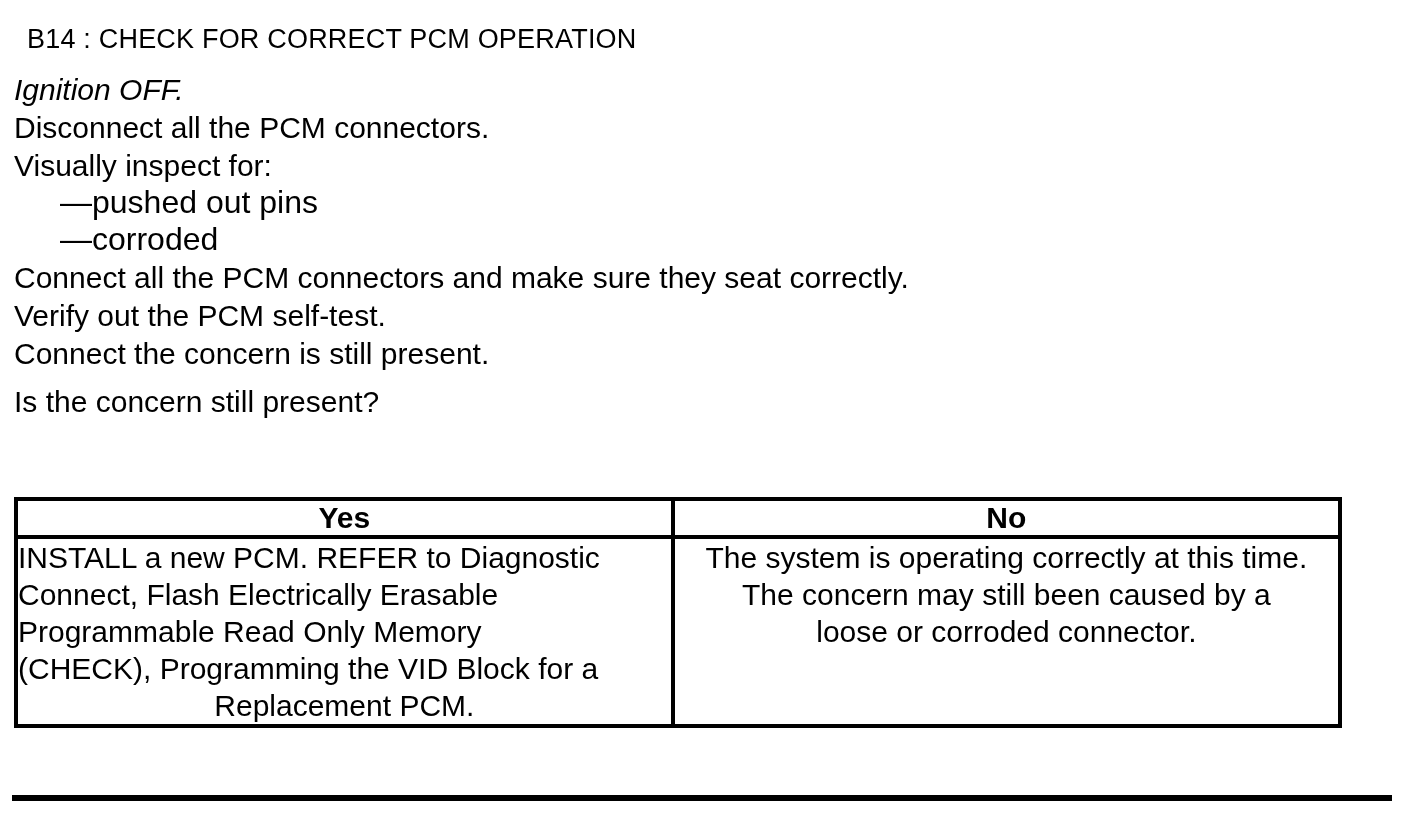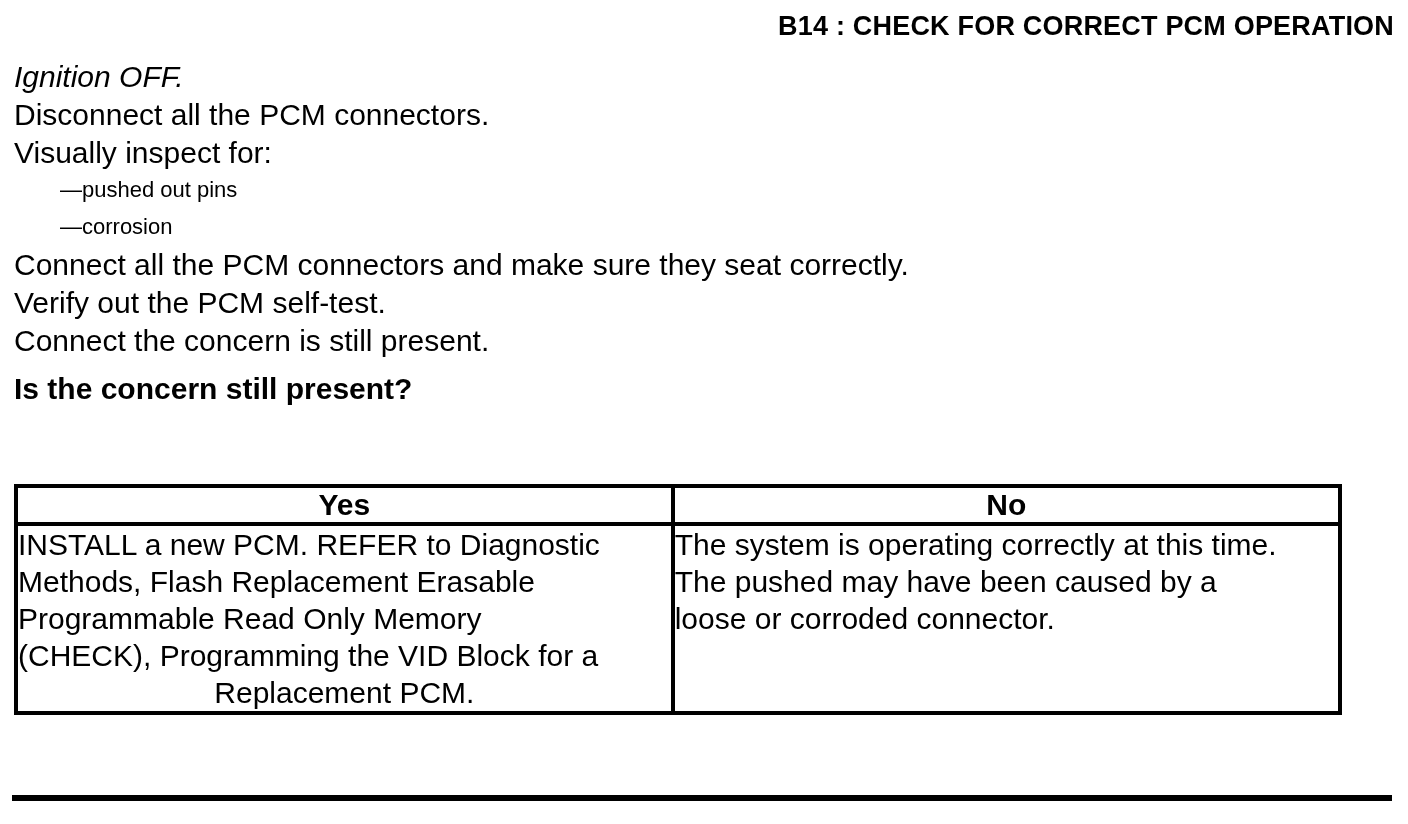--- a/index.html
+++ b/index.html
@@ -17,45 +17,44 @@
     overflow: hidden;
   }
   .content {
     position: absolute;
     left: 14px;
     top: 10px;
     width: 1380px;
   }
   .doc-title {
     font-size: 27px;
-    font-weight: bold;
+    font-weight: normal;
     line-height: 32px;
-    margin: 0;
+    margin: 13px;
     letter-spacing: 0.2px;
-    text-align: right;
   }
   .step {
     font-size: 30px;
     line-height: 37px;
     margin-top: 1px;
   }
   .step.first {
     margin-top: 16px;
     font-style: italic;
   }
   .inspect-item {
-    font-size: 22px;
+    font-size: 32px;
     line-height: 37px;
     margin-top: 0;
     padding-left: 46px;
   }
   .question {
     font-size: 30px;
     line-height: 37px;
-    font-weight: bold;
+    font-weight: normal;
     margin-top: 11px;
   }
   table.results {
     border-collapse: collapse;
     margin-top: 77px;
     width: 1328px;
     table-layout: fixed;
   }
   table.results th,
   table.results td {
@@ -73,20 +72,21 @@
     height: 184px;
     vertical-align: top;
     line-height: 37px;
   }
   td.yes-cell {
     padding: 1px 2px 0 3px;
   }
   td.no-cell {
     vertical-align: middle;
     padding: 0 2px 0 5px;
+    text-align: center;
   }
   .cell-line { white-space: nowrap; }
   .cell-line.centered { text-align: center; }
   .col-yes { width: 49.6%; }
   .col-no  { width: 50.4%; }
   .bottom-rule {
     position: absolute;
     left: 12px;
     top: 795px;
     width: 1380px;
@@ -100,49 +100,49 @@
 <div class="page">
   <div class="content">
 
     <h1 class="doc-title">B14 : CHECK FOR CORRECT PCM OPERATION</h1>
 
     <div class="step first">Ignition OFF.</div>
     <div class="step">Disconnect all the PCM connectors.</div>
     <div class="step">Visually inspect for:</div>
 
     <div class="inspect-item">—pushed out pins</div>
-    <div class="inspect-item">—corrosion</div>
+    <div class="inspect-item">—corroded</div>
 
     <div class="step">Connect all the PCM connectors and make sure they seat correctly.</div>
     <div class="step">Verify out the PCM self-test.</div>
     <div class="step">Connect the concern is still present.</div>
 
     <div class="question">Is the concern still present?</div>
 
     <table class="results">
       <colgroup>
         <col class="col-yes">
         <col class="col-no">
       </colgroup>
       <tbody>
           <tr>
         <th>Yes</th>
         <th>No</th>
       </tr>
       <tr>
         <td class="yes-cell">
           <div class="cell-line">INSTALL a new PCM. REFER to Diagnostic</div>
-          <div class="cell-line">Methods, Flash Replacement Erasable</div>
+          <div class="cell-line">Connect, Flash Electrically Erasable</div>
           <div class="cell-line">Programmable Read Only Memory</div>
           <div class="cell-line">(CHECK), Programming the VID Block for a</div>
           <div class="cell-line centered">Replacement PCM.</div>
         </td>
         <td class="no-cell">
           <div class="cell-line">The system is operating correctly at this time.</div>
-          <div class="cell-line">The pushed may have been caused by a</div>
+          <div class="cell-line">The concern may still been caused by a</div>
           <div class="cell-line">loose or corroded connector.</div>
         </td>
       </tr>
     </tbody>
       </table>
 
   </div>
 
   <div class="bottom-rule"></div>
 </div>

